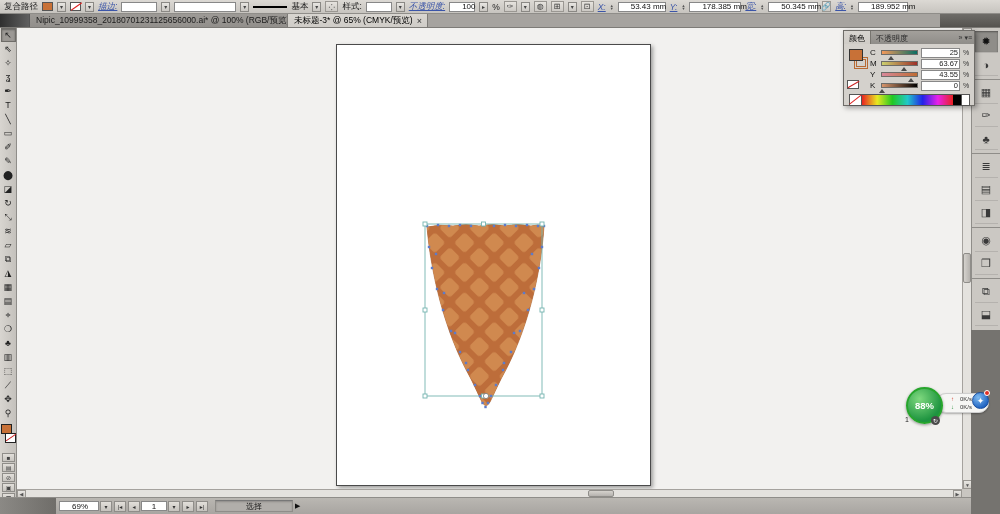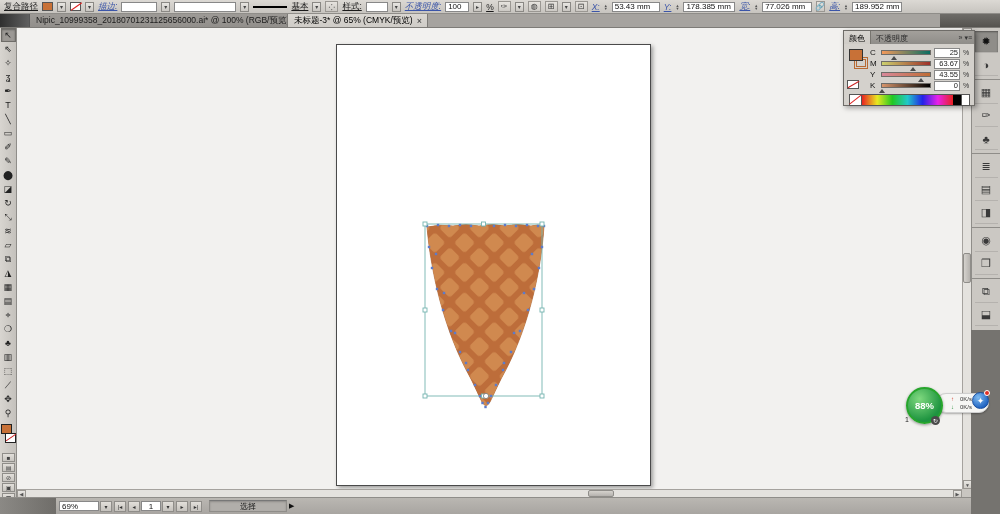--- a/index.html
+++ b/index.html
@@ -10,30 +10,30 @@
     background:#c9c6c1; user-select:none;
   }
   
   #controlbar {
     position:absolute; left:0; top:0; width:1000px; height:14px;
     background:linear-gradient(#dcd9d4,#c7c4bf);
     border-bottom:1px solid #8f8d89;
     display:flex; align-items:center; gap:4px; padding:0 4px;
     font-size:8.5px; white-space:nowrap;
   }
-  .cb-label { color:#1a1a1a;text-decoration:underline; }
+  .cb-label { color:#1a1a1a; }
   .cb-link { color:#3b55a8; text-decoration:underline;font-style:italic; }
   .swatch { width:11px; height:9px; border:1px solid #555; display:inline-block; }
   .none-swatch { position:relative; background:#fff; }
   .none-swatch::after { content:""; position:absolute; left:-1px; top:3px; width:13px; height:0;
     border-top:1.5px solid #d22; transform:rotate(-35deg); }
   .dd { font-size:6px; color:#444; background:linear-gradient(#e8e6e2,#c9c6c1);
     border:1px solid #8a8884; width:9px; height:10px; display:inline-flex; align-items:center; justify-content:center; }
   .field { background:#fff; border:1px solid #888; height:10px; display:inline-flex;
-    align-items:center; padding:0 2px; font-size:8px; color:#111; }
+    align-items:center; padding:0 12px; font-size:8px; color:#111; }
   .spin { display:inline-flex; flex-direction:column; font-size:4px; line-height:3px; color:#555; }
   .cb-icon { width:13px; height:11px; border:1px solid #9a9792; background:linear-gradient(#e6e3de,#ccc9c4);
     display:inline-flex; align-items:center; justify-content:center; font-size:8px; color:#333; }
   .line-preview { display:inline-block; width:34px; height:0; border-top:2px solid #000; }
   
   #tabbar {
     position:absolute; left:0; top:14px; width:1000px; height:14px;
     background:#a6a39f; border-bottom:1px solid #7d7b77; display:flex; align-items:stretch;
   }
   #tab-corner { width:30px; background:linear-gradient(90deg,#2f2f2f,#606060); border-right:1px solid #555; }
@@ -94,21 +94,21 @@
   #cp-fs { position:absolute; left:5px; top:5px; width:20px; height:22px; }
   #cp-fill { position:absolute; left:0; top:0; width:14px; height:12px; border:1px solid #333; z-index:2; }
   #cp-strokebox { position:absolute; left:5px; top:8px; width:14px; height:12px; border:3px double #b86a33; background:#d4d1cc; }
   #cp-mini { position:absolute; left:3px; top:36px; width:12px; height:9px; border:1px solid #555; background:#fff; }
   #cp-mini::after { content:""; position:absolute; left:-1px; top:3px; width:13px; border-top:1.2px solid #c22; transform:rotate(-30deg); }
   .slider-row { display:flex; align-items:center; gap:3px; height:11px; font-size:8px; }
   .slider-label { width:8px; color:#111; }
   .slider-track { position:relative; flex:1; height:5px; border:1px solid #6e6c68; }
   .slider-marker { position:absolute; top:5px; width:0; height:0;
     border-left:3px solid transparent; border-right:3px solid transparent; border-bottom:4px solid #4a4a4a; }
-  .slider-val { width:26px; height:10px; background:#fff; border:1px solid #888;
+  .slider-val { width:39px; height:10px; background:#fff; border:1px solid #888;
     font-size:7.5px; display:flex; align-items:center; justify-content:flex-end; padding-right:1px; }
   .slider-pct { font-size:7px; color:#333; width:7px; }
   #cp-spectrum { position:relative; margin:3px 4px 0 5px; height:12px; border:1px solid #555;
     display:flex; }
   #spec-none { width:12px; height:100%; background:#fff; position:relative; border-right:1px solid #555; }
   #spec-none::after { content:""; position:absolute; left:-2px; top:4px; width:15px; border-top:1.5px solid #d22; transform:rotate(-38deg); }
   #spec-ramp { flex:1; background:linear-gradient(90deg,#e82222,#e8e822,#22c822,#22c8c8,#2222e8,#e822e8,#e82222); }
   #spec-k { width:8px; background:#000; }
   #spec-w { width:8px; background:#fff; border-left:1px solid #555; }
   
@@ -185,21 +185,21 @@
     <span class="spin">
         <span>▲</span>
         <span>▼</span>
       </span>
     <span class="field" style="width:52px">178.385 mm</span>
     <span class="cb-link">宽:</span>
     <span class="spin">
         <span>▲</span>
         <span>▼</span>
       </span>
-    <span class="field" style="width:50px">77.026 mm</span>
+    <span class="field" style="width:50px">50.345 mm</span>
     <span class="cb-icon" style="width:9px">🔗</span>
     <span class="cb-link">高:</span>
     <span class="spin">
         <span>▲</span>
         <span>▼</span>
       </span>
     <span class="field" style="width:50px">189.952 mm</span>
   </div>
 
   <div id="tabbar">

